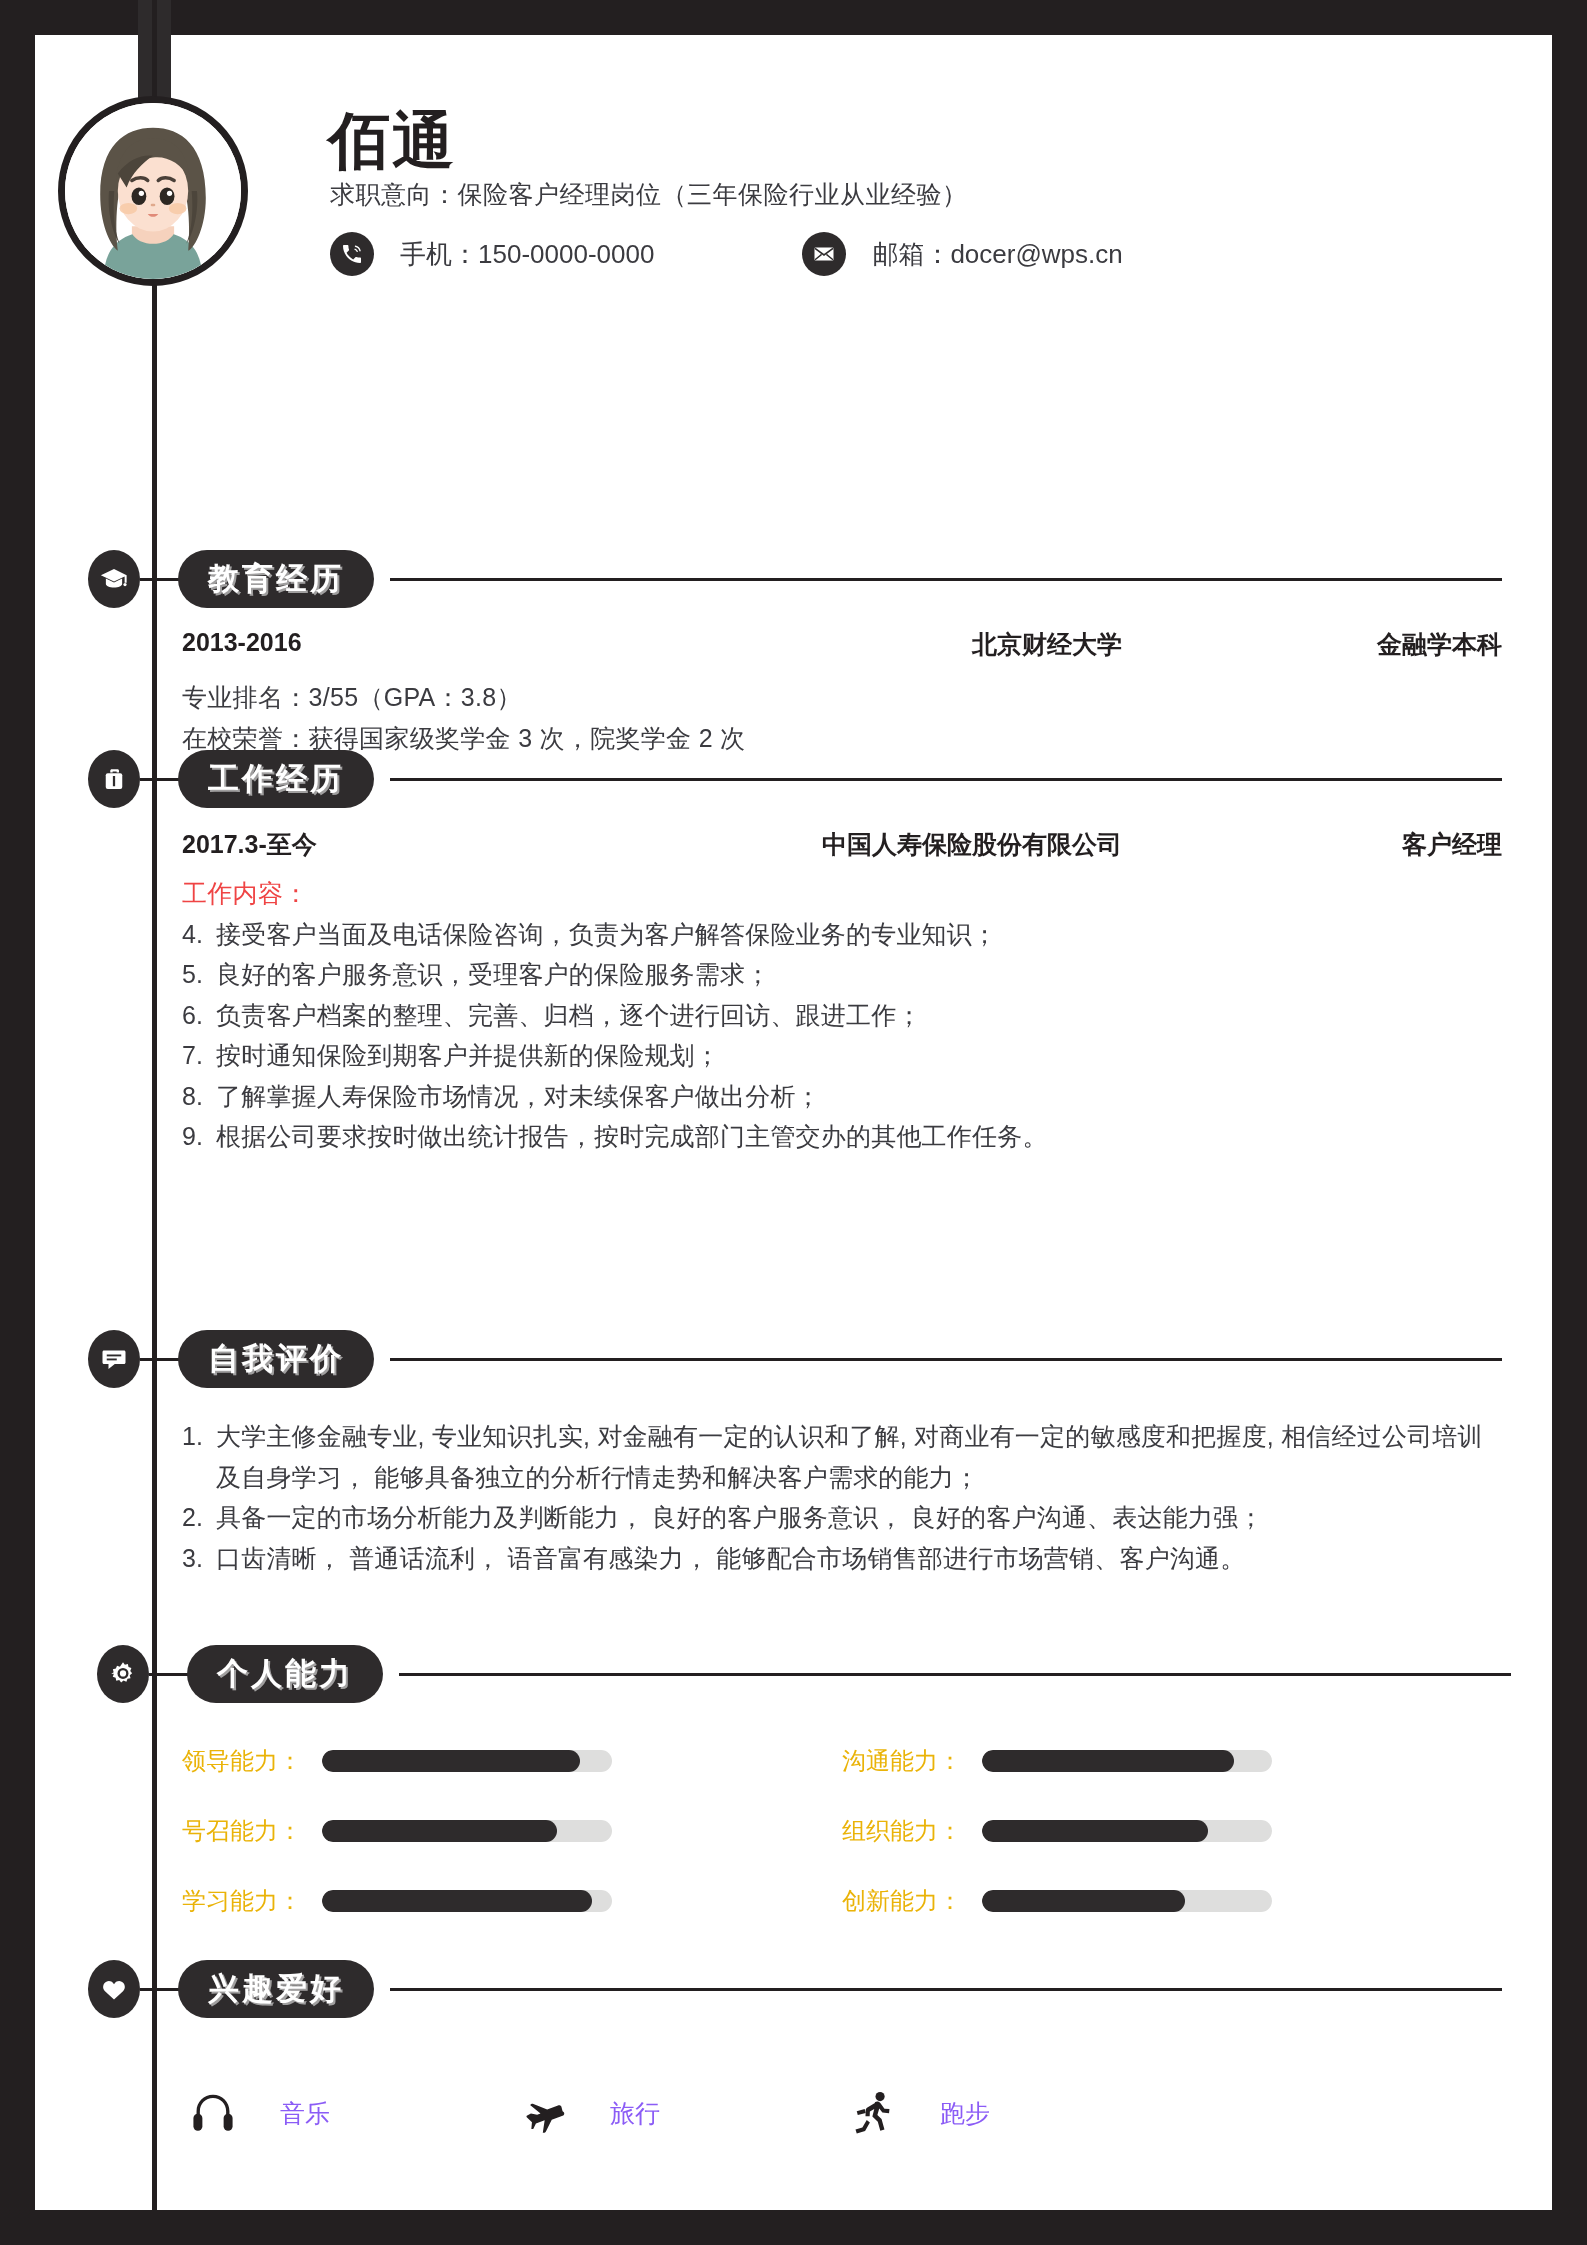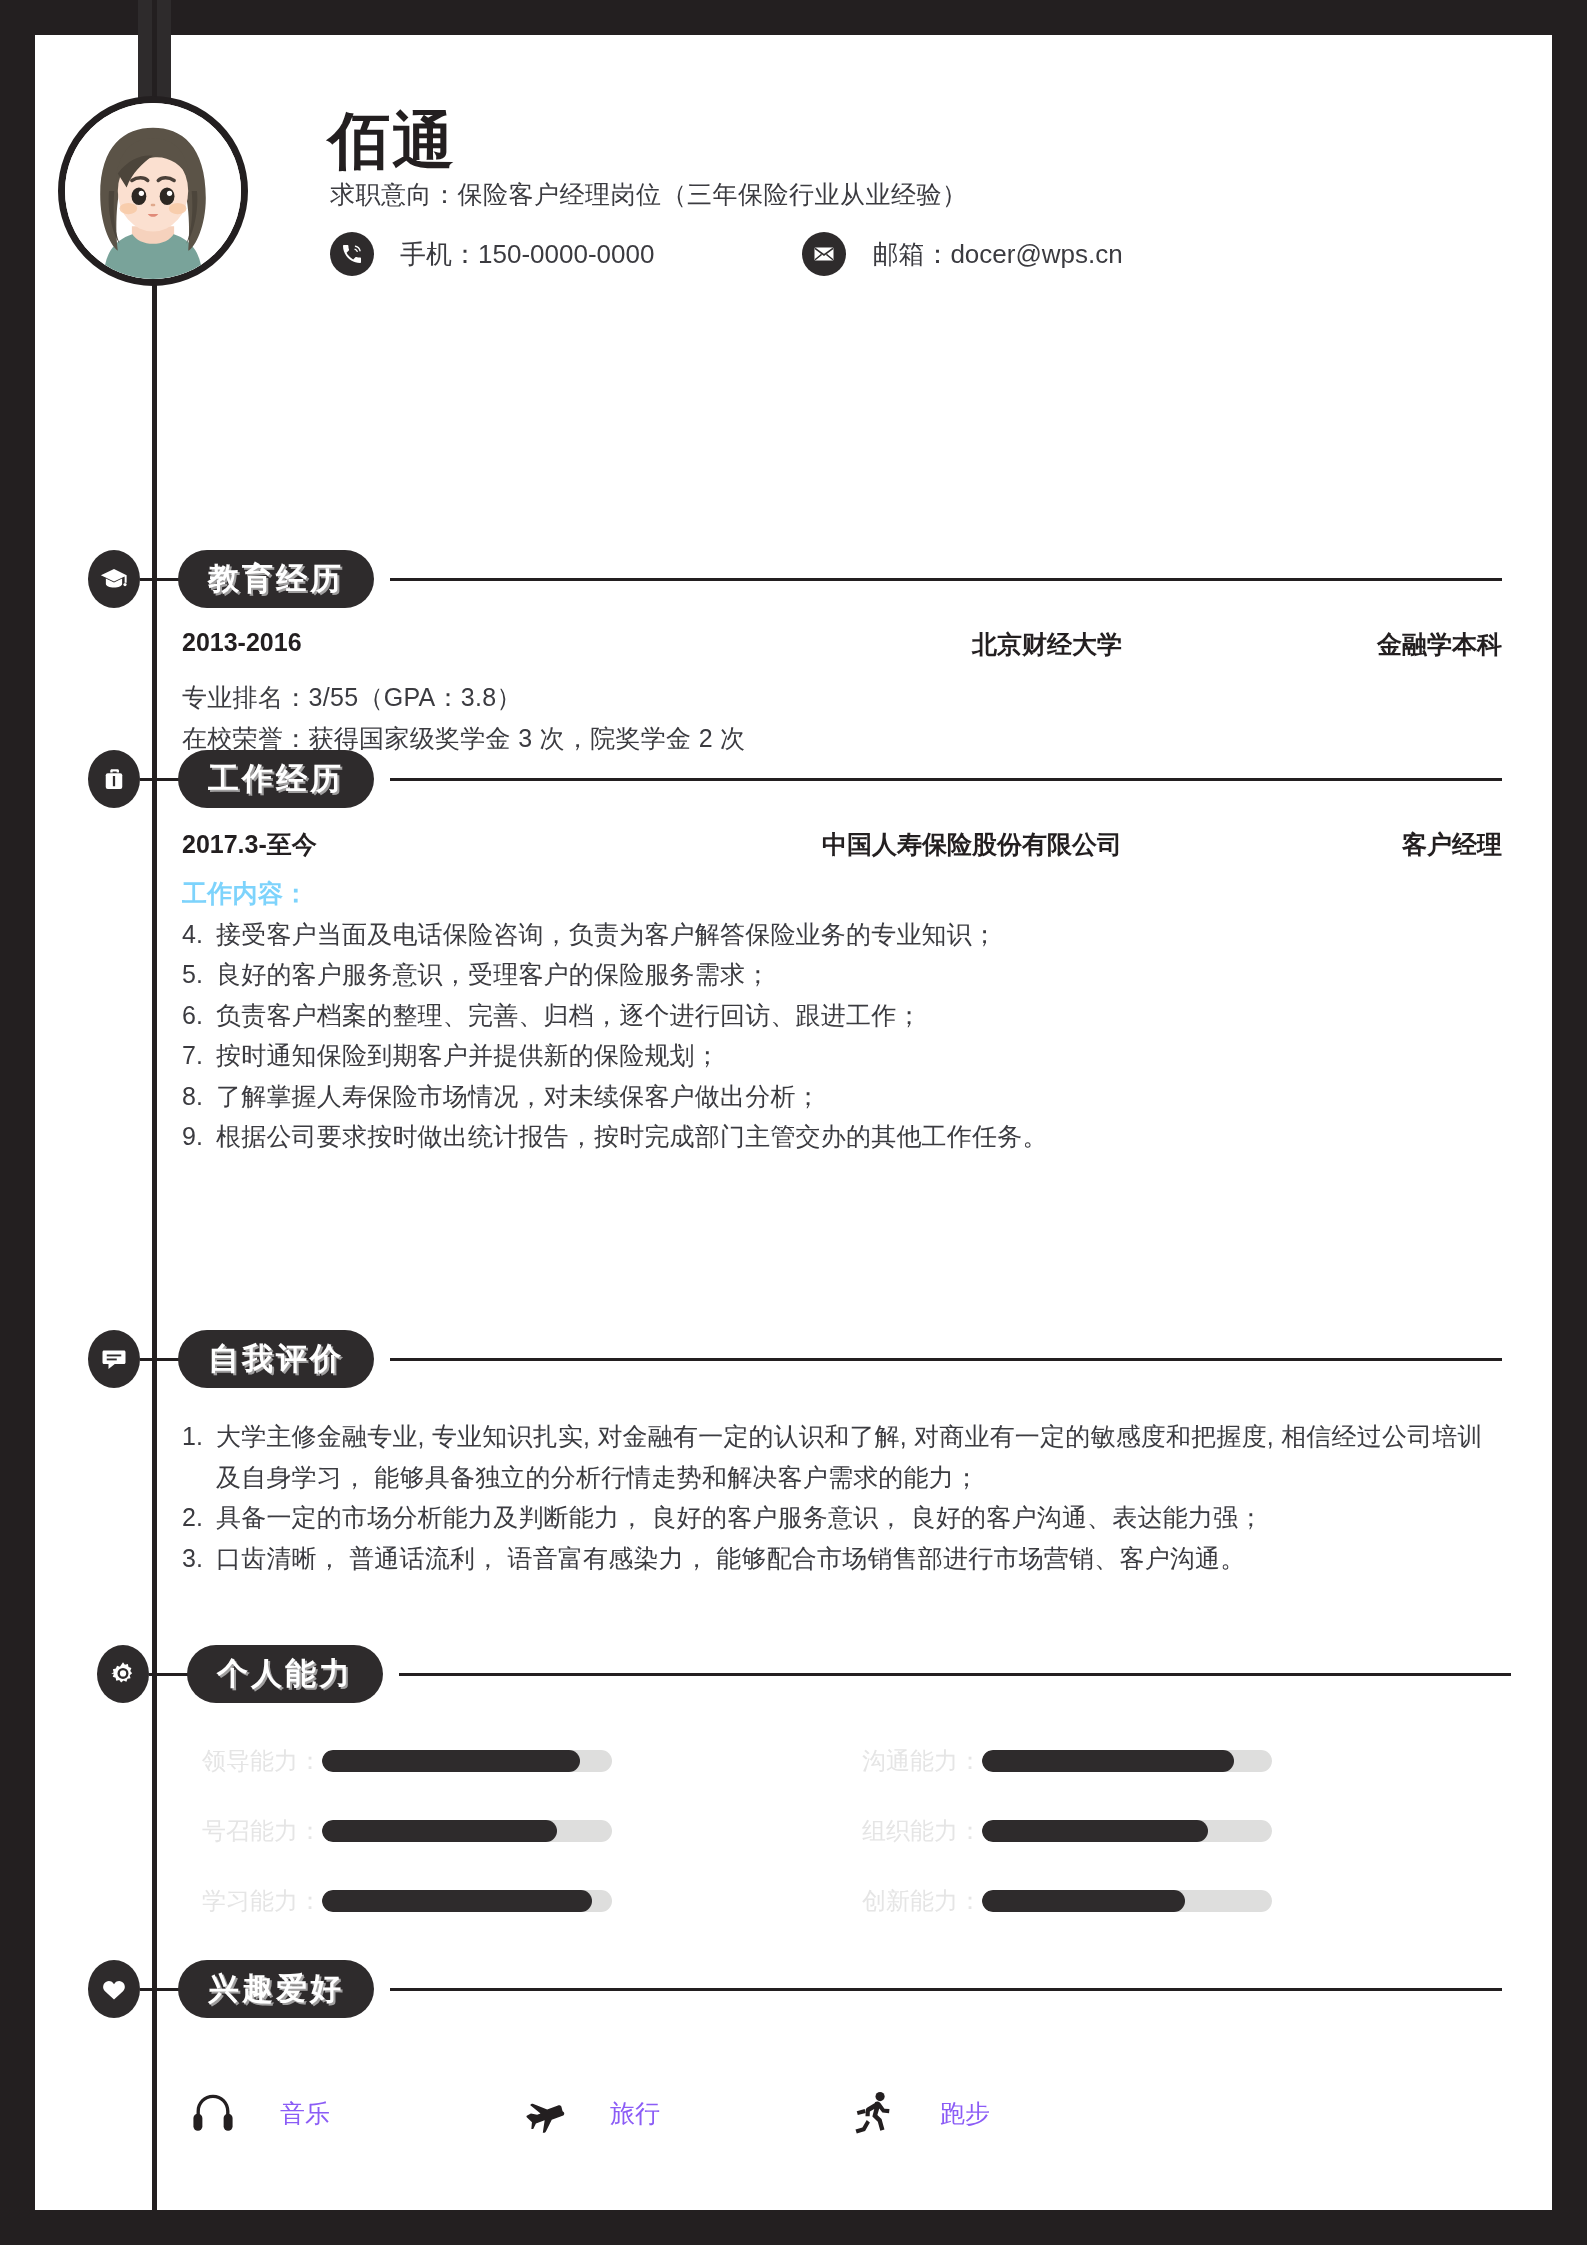--- a/index.html
+++ b/index.html
@@ -191,21 +191,21 @@
   .row3 .c1 { width: 300px; }
   .row3 .c2 { flex: 1; text-align: right; padding-right: 120px; }
   .row3 .c3 { width: 260px; text-align: right; }
 
   .line {
     font-size: 25px;
     color: #3b3b40;
     line-height: 1.62;
     letter-spacing: 0.3px;
   }
-  .line.b { font-weight: bold; color: #7dd3fc; }
+  .line.b { font-weight: normal; color: #ef4444; }
 
   .numlist { list-style: none; }
   .numlist li {
     font-size: 25px;
     color: #3b3b40;
     line-height: 1.62;
     letter-spacing: 0.2px;
     display: flex;
   }
   .numlist li .num { flex: none; width: 34px; }
@@ -222,23 +222,22 @@
   .skill {
     width: 50%;
     display: flex;
     align-items: center;
     margin-bottom: 38px;
   }
   .skill .slabel {
     width: 140px;
     flex: none;
     font-size: 24px;
-    color: #e5e5e5;
+    color: #eab308;
     white-space: nowrap;
-    text-align: right;
   }
   .skill .track {
     width: 290px;
     height: 22px;
     border-radius: 11px;
     background: #dededd;
     position: relative;
     overflow: hidden;
   }
   .skill .fill {

